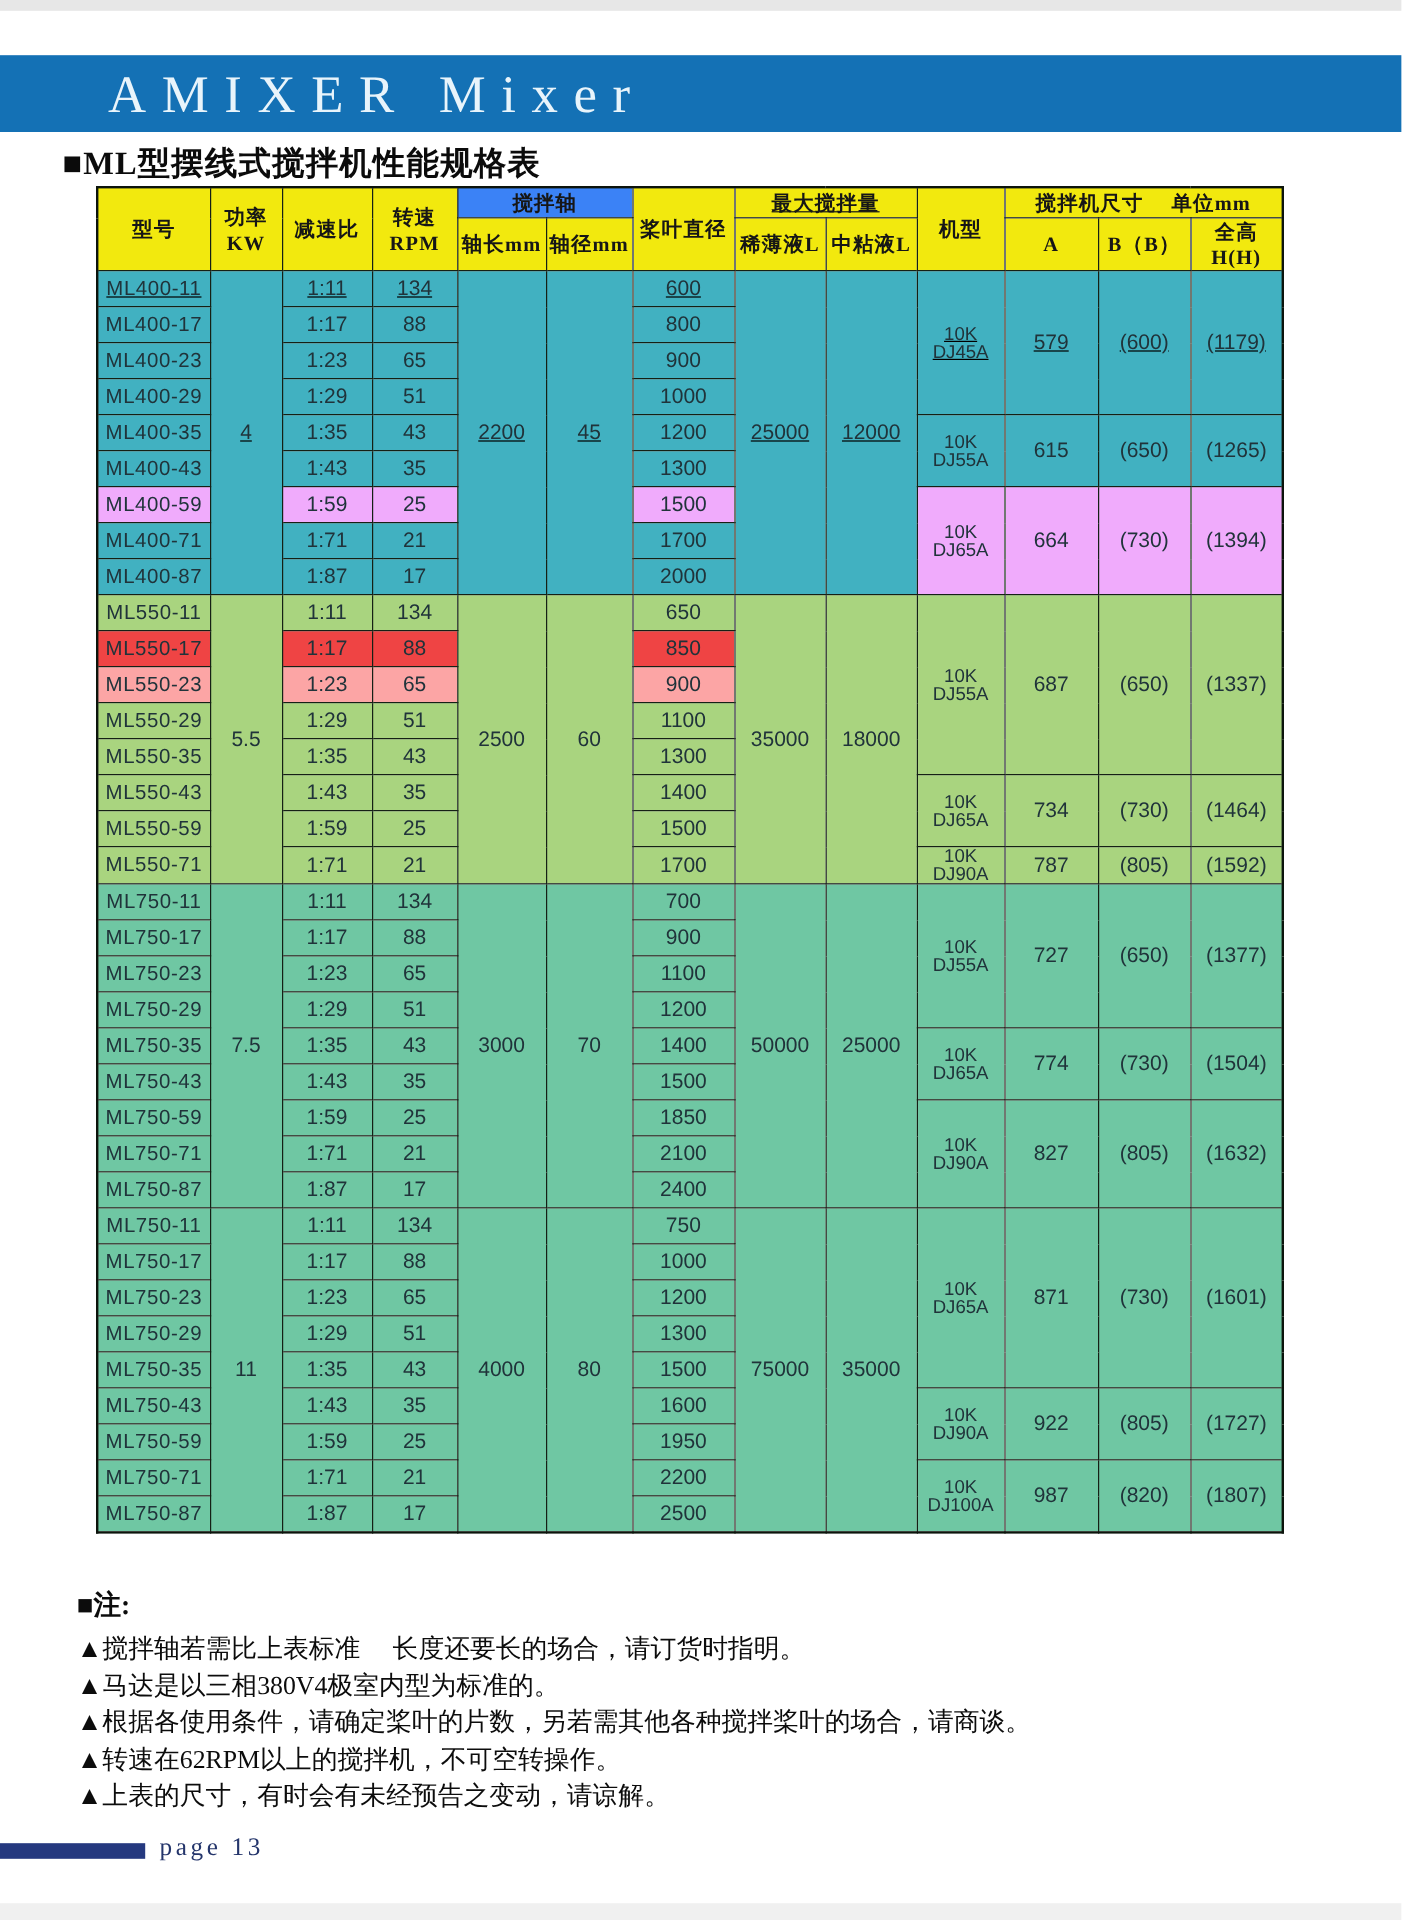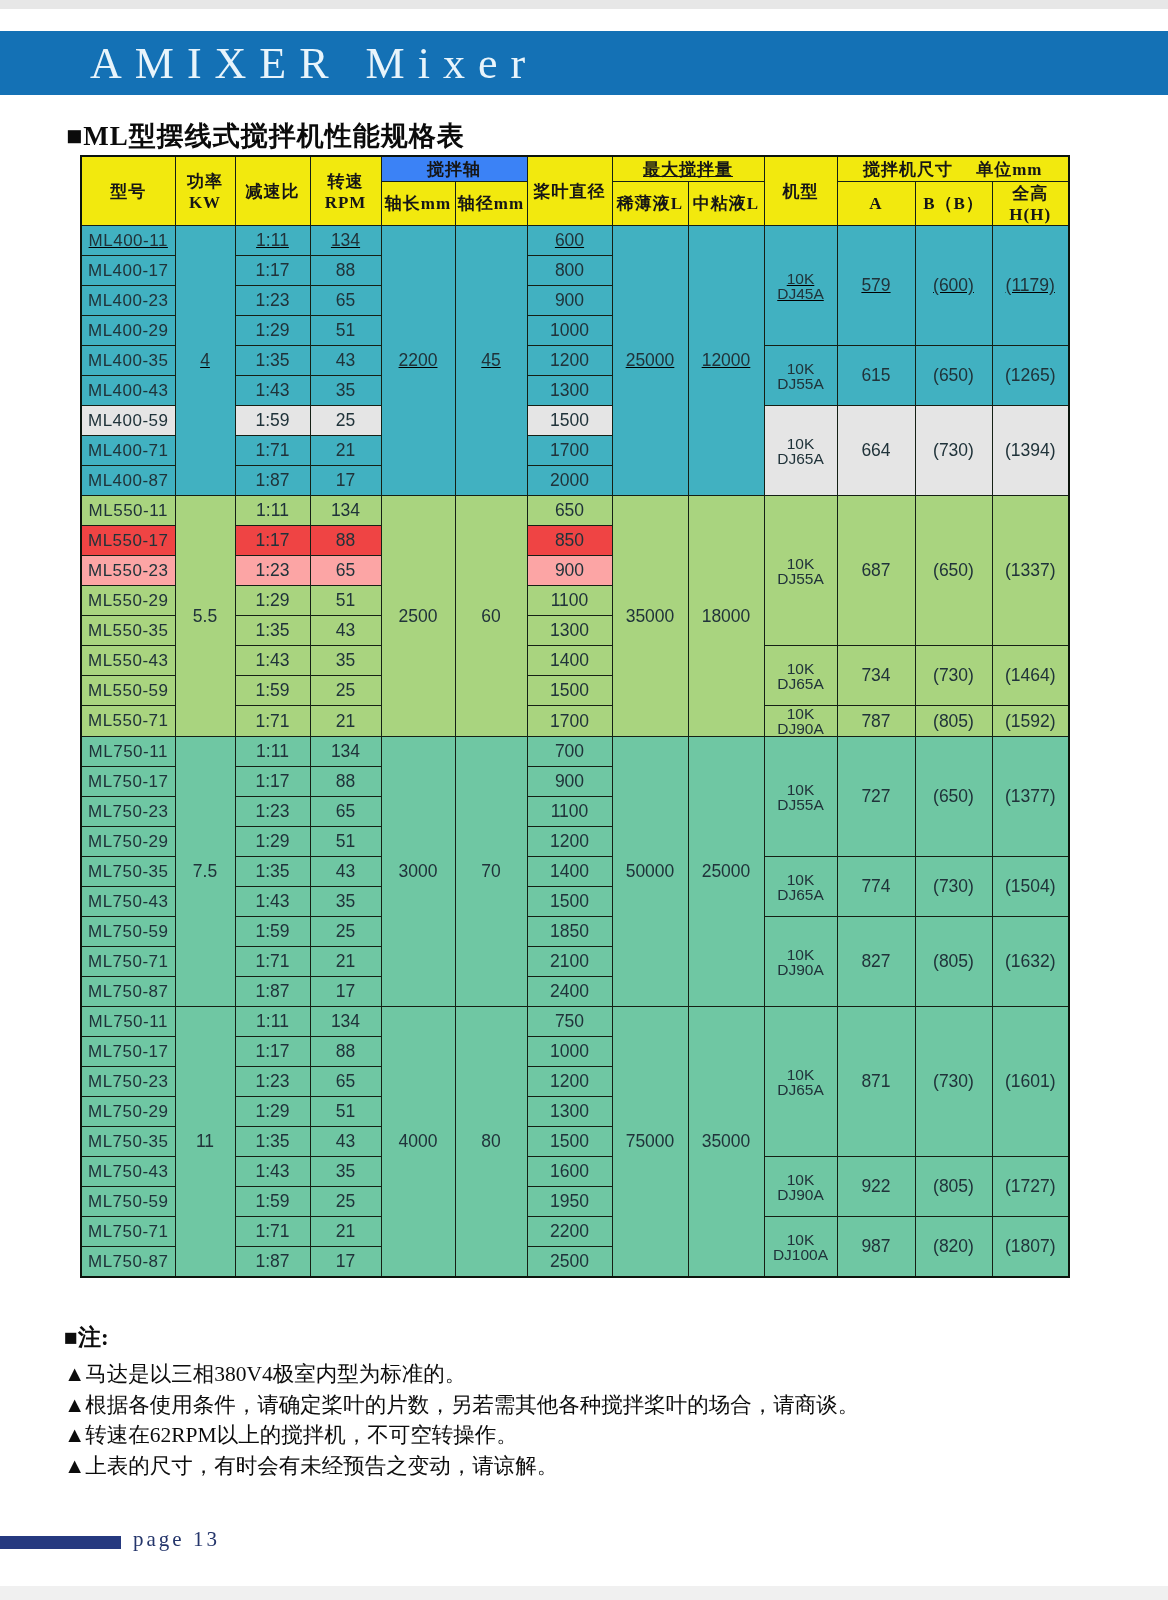--- a/index.html
+++ b/index.html
@@ -9,33 +9,33 @@
     height:1600px;
     background:#ffffff;
     overflow:hidden;
     font-family:"Liberation Sans", sans-serif;
   }
   .top-strip{
     position:absolute; top:0; left:0; width:100%; height:9px;
     background:#e7e7e7;
   }
   .banner{
-    position:absolute; top:31px; left:0; width:100%; height:64px;
+    position:absolute; top:46px; left:0; width:100%; height:64px;
     display:flex; align-items:center;
   }
   .banner-title{
     margin-left:90px;
     font-family:"Liberation Serif", serif;
     font-size:44px;
     letter-spacing:13px;
     color:#e8f4fb;
     white-space:nowrap;
   }
   .section-title{
-    position:absolute; left:66px; top:118px;
+    position:absolute; left:52px; top:118px;
     font-family:"Liberation Serif", serif;
     font-size:27px; font-weight:600;
     color:#0b0b0b; letter-spacing:1px;
     white-space:nowrap;
   }
   table.spec-table{
     position:absolute; left:80px; top:155px;
     width:988px;
     border-collapse:collapse;
     table-layout:fixed;
@@ -203,21 +203,21 @@
           <td rowspan="2">615</td>
           <td rowspan="2">(650)</td>
           <td rowspan="2">(1265)</td>
         </tr>
         <tr style="background: rgb(65, 177, 193);">
           <td class="c-model">ML400-43</td>
           <td>1:43</td>
           <td>35</td>
           <td>1300</td>
         </tr>
-        <tr style="background: #e5e5e5;">
+        <tr style="background: #f0abfc;">
           <td class="c-model">ML400-59</td>
           <td>1:59</td>
           <td>25</td>
           <td>1500</td>
           <td rowspan="3" class="c-machine">
             <div>10K</div>
             <div>DJ65A</div>
           </td>
           <td rowspan="3">664</td>
           <td rowspan="3">(730)</td>
@@ -468,20 +468,21 @@
           <td>1:87</td>
           <td>17</td>
           <td>2500</td>
         </tr>
       </tbody>
   </table>
 
   <div class="notes">
     <div class="notes-title">■注:</div>
     <div>
+        <div class="note-line">▲搅拌轴若需比上表标准　 长度还要长的场合，请订货时指明。</div>
         <div class="note-line">▲马达是以三相380V4极室内型为标准的。</div>
         <div class="note-line">▲根据各使用条件，请确定桨叶的片数，另若需其他各种搅拌桨叶的场合，请商谈。</div>
         <div class="note-line">▲转速在62RPM以上的搅拌机，不可空转操作。</div>
         <div class="note-line">▲上表的尺寸，有时会有未经预告之变动，请谅解。</div>
       </div>
   </div>
 
   <div class="footer-bar"></div>
   <span class="footer-page">page 13</span>
 

